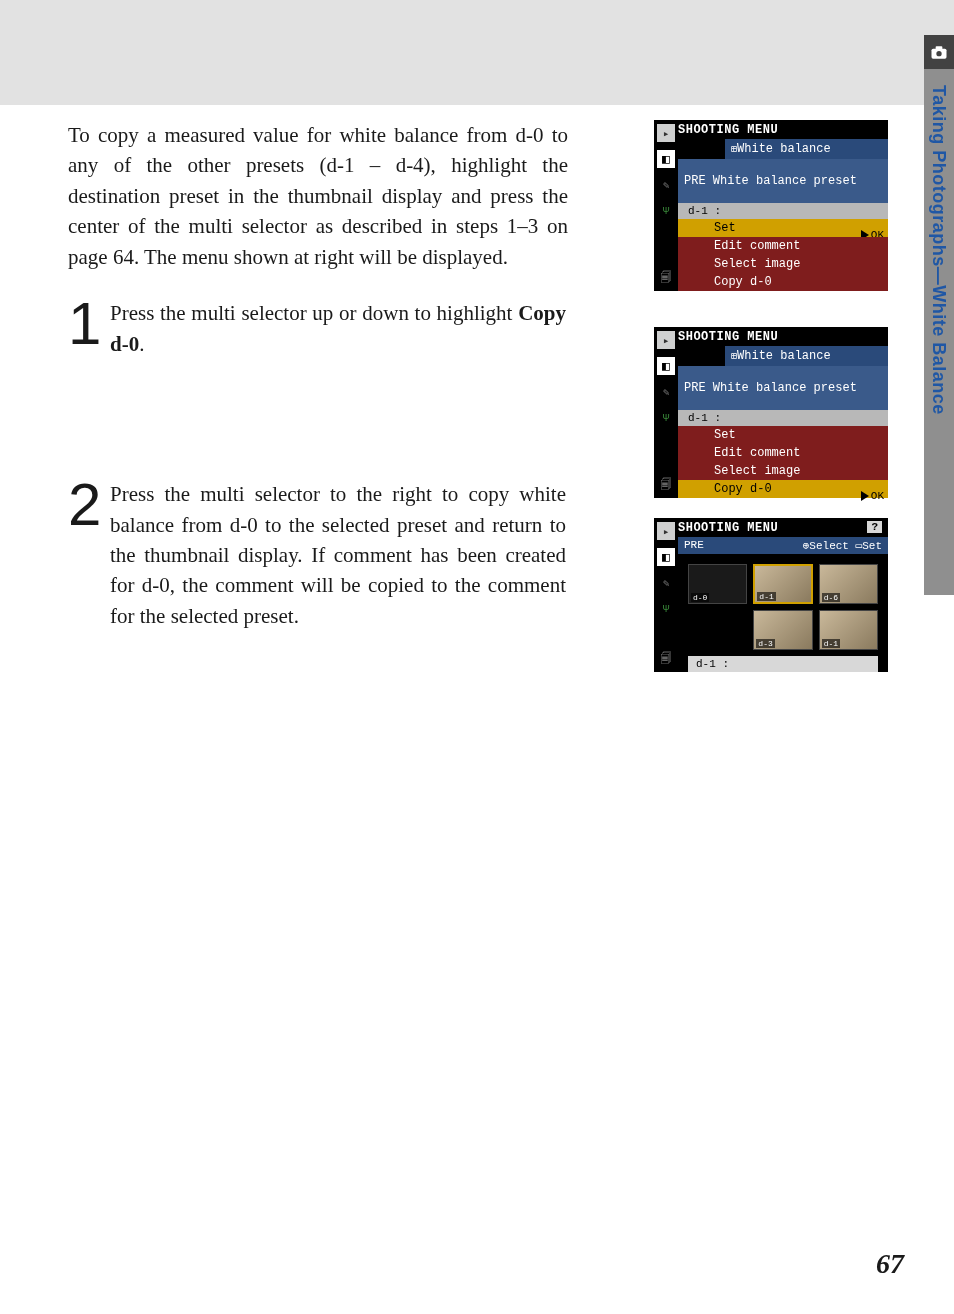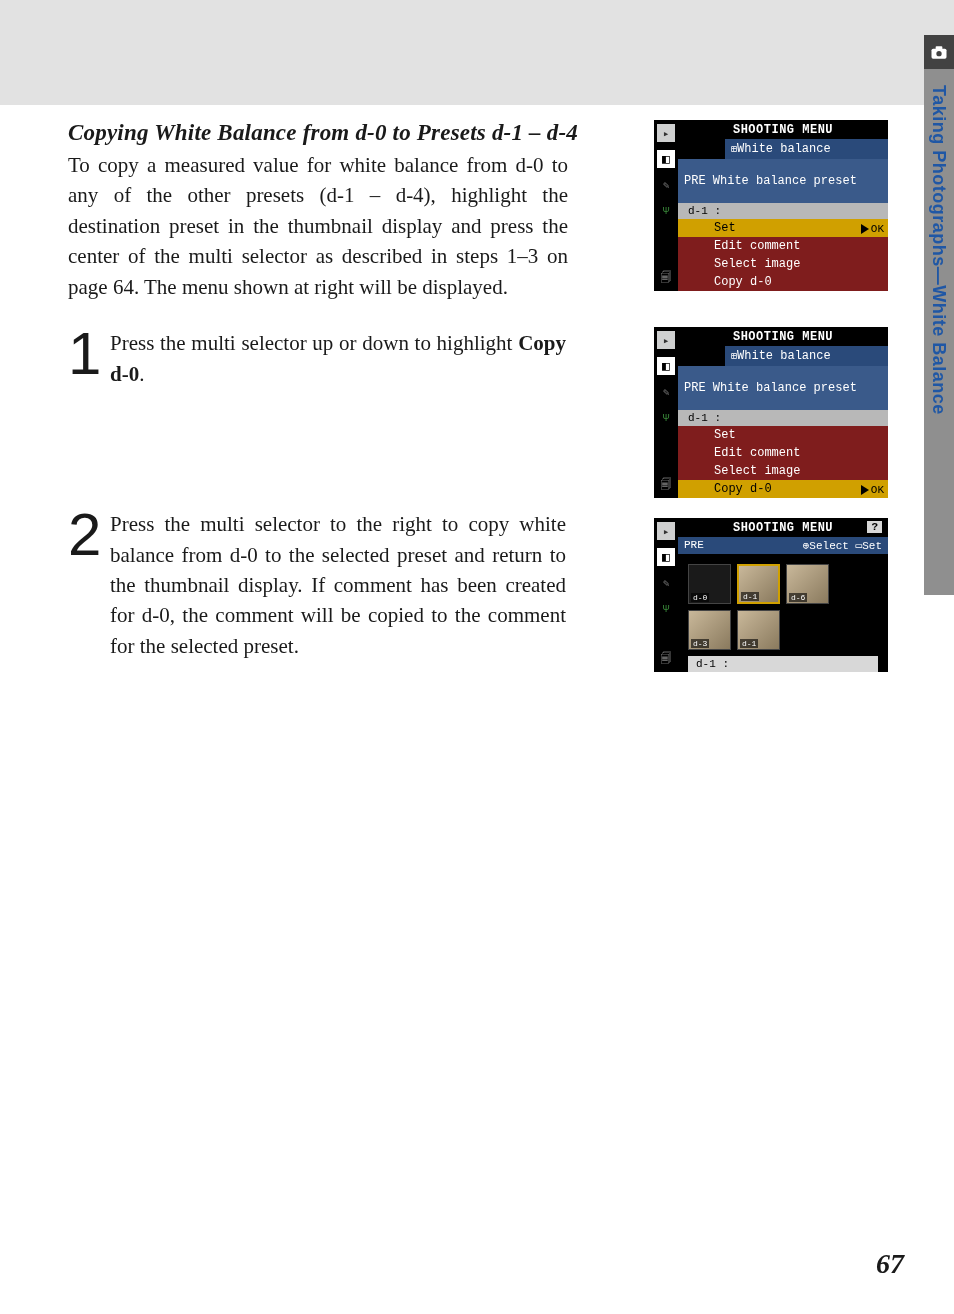--- a/index.html
+++ b/index.html
@@ -14,31 +14,31 @@
   .steptext b { font-weight:bold; }
   .screens { position:absolute; top:0; right:0; width:234px; }
   .lcd { width:234px; background:#000; font-family:"Courier New",monospace; color:#fff; position:relative; margin-bottom:20px; }
   .lcd-side { position:absolute; left:0; top:0; bottom:0; width:24px; background:#000; display:flex; flex-direction:column; align-items:center; padding-top:4px; gap:8px; }
   .side-ico { width:18px; height:18px; display:flex; align-items:center; justify-content:center; font-size:11px; }
   .side-play { background:#cfd0d0; color:#333; }
   .side-cam { background:#fff; color:#000; font-size:13px; }
   .side-setup { color:#3a8a3a; }
   .side-note { color:#bbb; }
   .lcd-body { margin-left:24px; }
-  .lcd-title { background:#000; color:#fff; text-align:center; font-size:12px; font-weight:bold; padding:3px 0 2px; letter-spacing:.5px; }
+  .lcd-title { background:#000; color:#fff; font-size:12px; font-weight:bold; padding:3px 0 2px; letter-spacing:.5px; }
   .lcd-bar1 { background:#2a4a7a; color:#fff; font-size:12px; padding:3px 6px;margin-left:47px; }
   .lcd-bar2 { background:#3a5a8a; color:#fff; font-size:12px; padding:15px 6px; }
   .lcd-slot { background:#b8b8b8; color:#000; font-size:11px; padding:2px 10px; }
   .lcd-item { background:#7f1d1d; color:#fff; font-size:12px; padding:2px 0 2px 36px; position:relative; }
   .lcd-item.hi { background:#d0a000; color:#000; }
-  .ok { position:absolute; right:4px; top:4px; font-size:11px; color:#000;padding-left:38px; }
+  .ok { position:absolute; right:4px; top:10px; font-size:11px; color:#000;padding-left:38px; }
   .ok .tri { display:inline-block; width:0; height:0; border-left:8px solid #000; border-top:5px solid transparent; border-bottom:5px solid transparent; vertical-align:middle; margin-right:2px; }
   .lcd3-head { background:#2a4a7a; color:#fff; font-size:11px; padding:2px 6px; display:flex; justify-content:space-between; }
   .lcd3-body { background:#000; padding:10px 10px 0; }
-  .thumbs { display:grid; grid-template-columns:repeat(4,1fr); grid-template-rows:repeat(2,1fr); gap:6px; height:86px; }
+  .thumbs { display:grid; grid-template-columns:repeat(3,1fr); grid-template-rows:repeat(2,1fr); gap:6px; height:86px; }
   .th { background:#1a1a1a; border:1px solid #444; position:relative; }
   .th.sel { border:2px solid #d0a000; }
   .th .lbl { position:absolute; left:2px; bottom:1px; font-size:8px; color:#fff; background:rgba(0,0,0,.6); padding:0 2px; }
   .th.photo { background:linear-gradient(135deg,#c9b89a 0%,#8a7a5e 100%); }
   .lcd3-foot { background:#d8d8d8; color:#000; font-size:11px; padding:2px 8px; margin-top:6px; }
   .help-ico { position:absolute; right:6px; top:3px; background:#d8d8d8; color:#000; font-size:11px; font-weight:bold; padding:0 4px; }
   .side-tab { position:absolute; top:35px; right:0; width:35px; height:560px; }
   .tab-top { position:absolute; top:0; right:0; width:30px; height:34px; background:#424242; display:flex; align-items:center; justify-content:center; }
   .tab-top svg { width:20px; height:20px; }
   .tab-body { position:absolute; top:34px; right:0; width:30px; bottom:0; background:#8f8f8f; }
@@ -56,21 +56,20 @@
         <rect x="3" y="8" width="18" height="12" rx="2" fill="#fff"></rect>
         <rect x="8" y="5" width="8" height="5" rx="1" fill="#fff"></rect>
         <circle cx="12" cy="14" r="3.2" fill="#424242"></circle>
       </svg>
   </div>
   <div class="tab-body"></div>
   <div class="tab-text">Taking Photographs—White Balance</div>
 </div>
 
 <div class="page">
-  <div class="heading">Copying White Balance from d-0 to Presets d-1 – d-4</div>
   <div class="intro">To copy a measured value for white balance from d-0 to any of the other presets (d-1 – d-4), highlight the destination preset in the thumbnail display and press the center of the multi selector as described in steps 1–3 on page 64.  The menu shown at right will be displayed.</div>
 
   <div class="step">
     <div class="bignum">1</div>
     <div class="steptext">
       <span>Press the multi selector up or down to high­light </span><b>Copy d-0</b><span>.</span>
     </div>
   </div>
 
   <div class="step" style="margin-top:120px">

